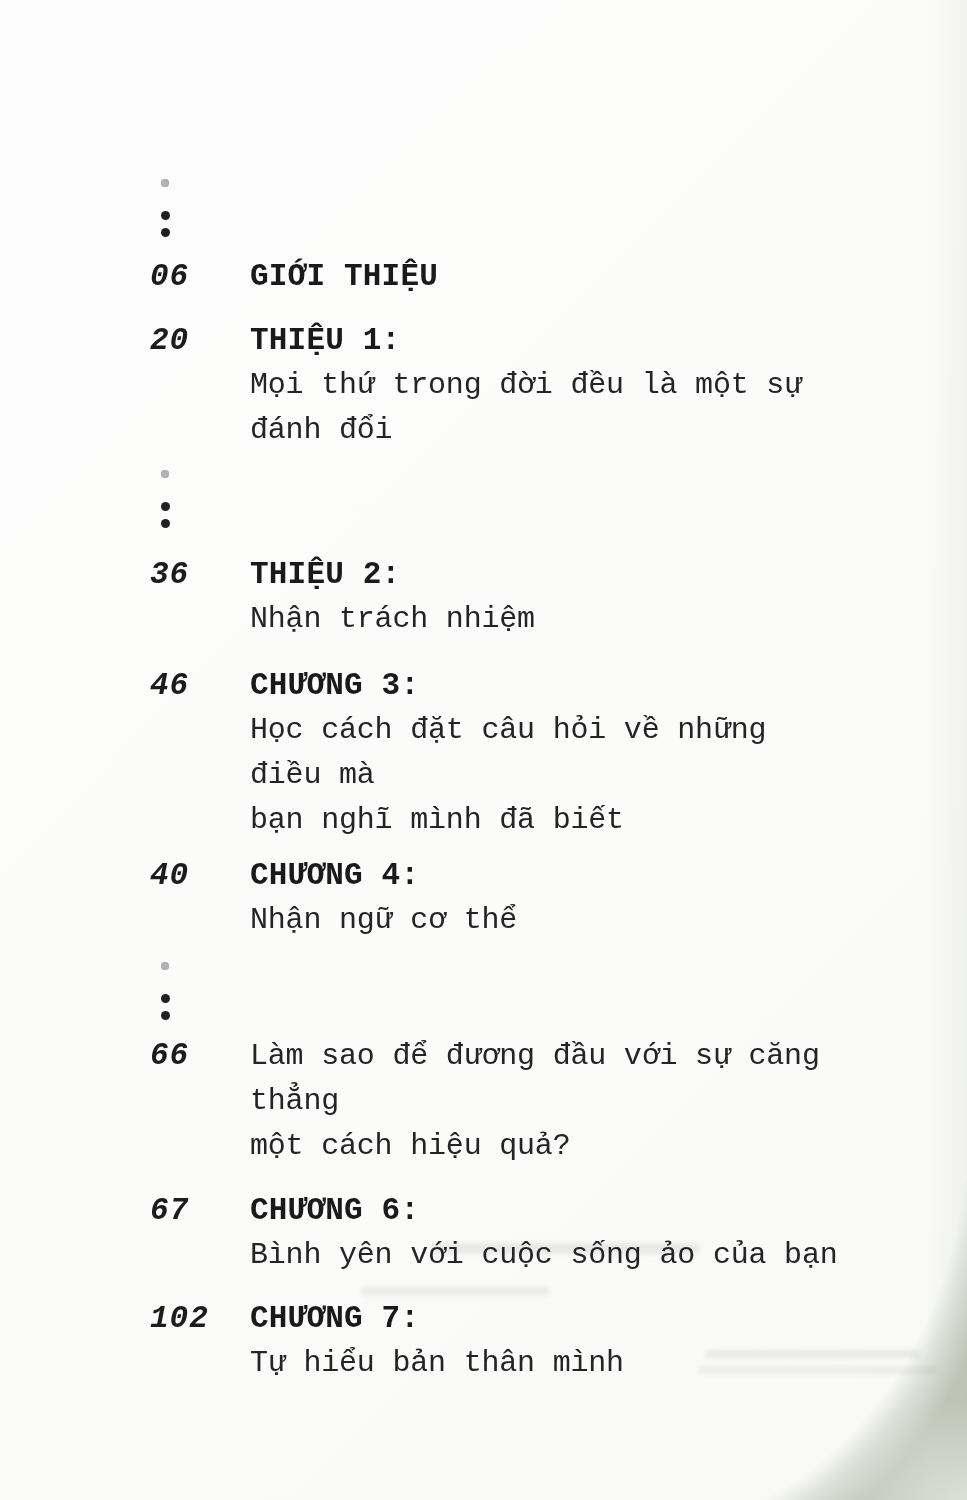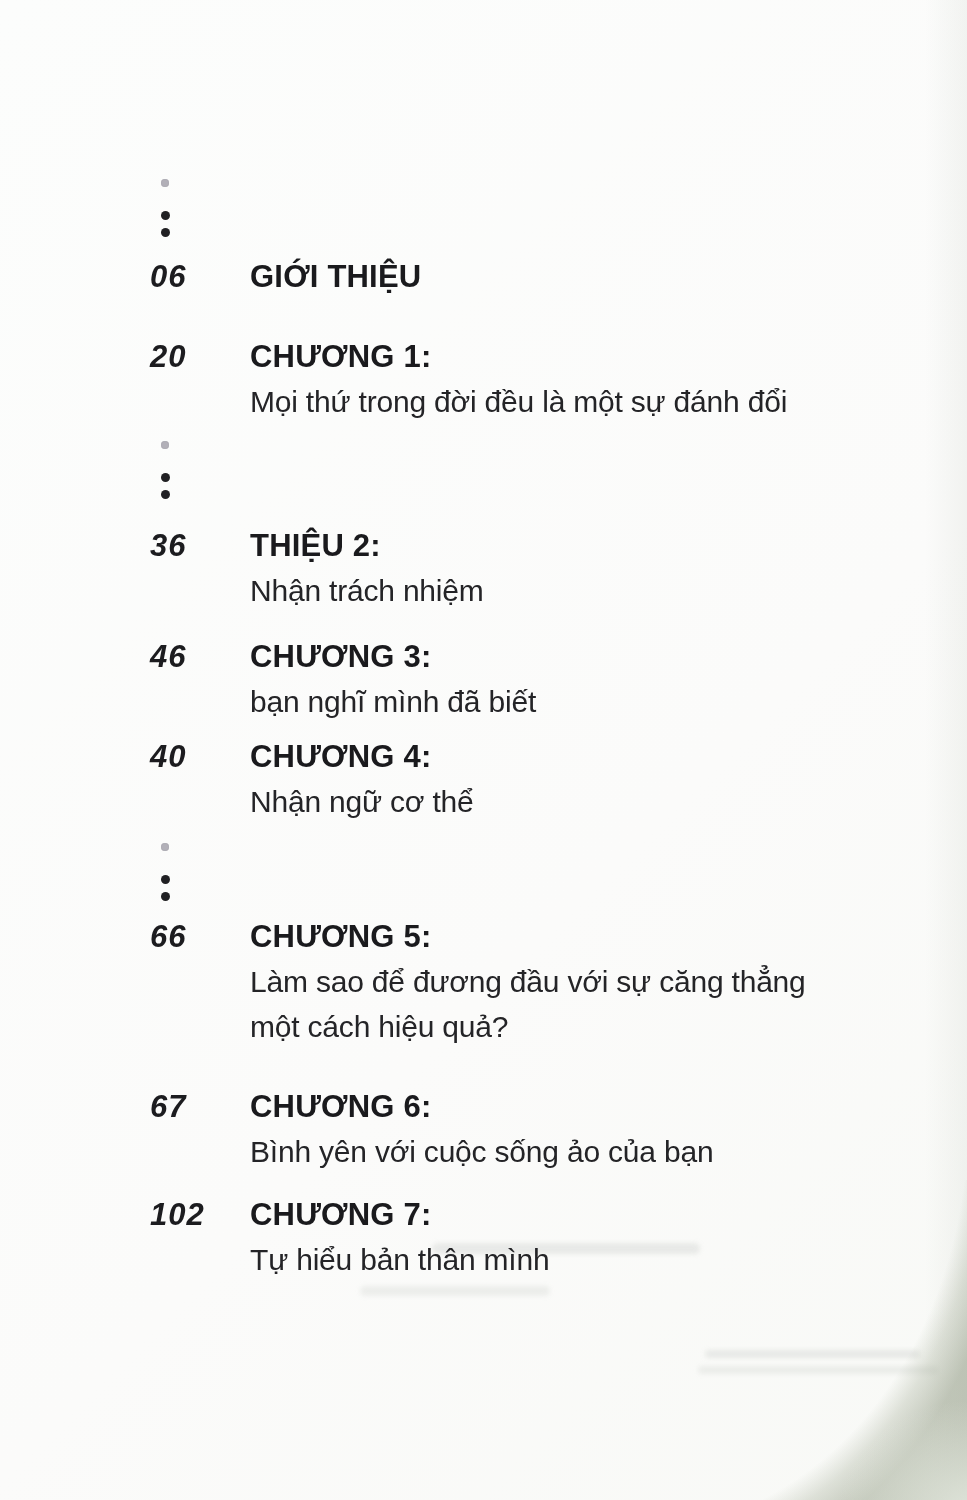--- a/index.html
+++ b/index.html
@@ -7,20 +7,21 @@
     width:967px;height:1500px;
     font-family:"Liberation Sans",sans-serif;
     background:#e9e9e9;
   }
   .page{
     position:relative;
     width:967px;height:1500px;
     background:linear-gradient(135deg,#fcfdfc 0%,#fbfbfa 60%,#f8f9f6 100%);
     overflow:hidden;
     color:#212124;
+    font-family:Liberation Mono, monospace;
   }
   
   .edge-shade{
     position:absolute;top:0;right:0;width:42px;height:100%;
     background:linear-gradient(to right,rgba(180,188,176,0) 0%,rgba(180,188,176,0.14) 100%);
     pointer-events:none;
   }
   
   .curl{
     position:absolute;right:0;bottom:0;width:260px;height:320px;
@@ -42,21 +43,21 @@
     pointer-events:none;
   }
   .smudge.s1{left:432px;top:1243px;width:268px;height:11px;}
   .smudge.s2{left:360px;top:1286px;width:190px;height:10px;background:rgba(140,148,140,0.12);}
   .smudge.s3{left:705px;top:1350px;width:215px;height:8px;}
   .smudge.s4{left:698px;top:1366px;width:240px;height:8px;background:rgba(140,148,140,0.12);}
 
   .toc{
     position:absolute;left:150px;top:179px;width:700px;
   }
-  .toc > *{margin-top:36px;}
+  .toc > *{margin-top:20px;}
   .toc > *:nth-child(1){margin-top:0;}
   .toc > *:nth-child(2){margin-top:18px;}
   .toc > *:nth-child(4){margin-top:17px;}
   .toc > *:nth-child(5){margin-top:25px;}
   .toc > *:nth-child(6){margin-top:22px;}
   .toc > *:nth-child(7){margin-top:11px;}
   .toc > *:nth-child(8){margin-top:19px;}
   .toc > *:nth-child(9){margin-top:14px;}
   .toc > *:nth-child(11){margin-top:19px;}
 
@@ -102,21 +103,21 @@
   <div class="entry">
     <div class="num">06</div>
     <div class="body">
       <div class="heading">GIỚI THIỆU</div>
     </div>
   </div>
 
   <div class="entry">
     <div class="num">20</div>
     <div class="body">
-      <div class="heading">CHƯƠNG 1:</div>
+      <div class="heading">THIỆU 1:</div>
     <div class="sub">Mọi thứ trong đời đều là một sự đánh đổi</div>
         </div>
   </div>
 
   <div class="ellipsis">
     <span class="dot light d1"></span>
     <span class="dot dark d2"></span>
     <span class="dot dark"></span>
   </div>
 
@@ -125,20 +126,21 @@
     <div class="body">
       <div class="heading">THIỆU 2:</div>
     <div class="sub">Nhận trách nhiệm</div>
         </div>
   </div>
 
   <div class="entry">
     <div class="num">46</div>
     <div class="body">
       <div class="heading">CHƯƠNG 3:</div>
+    <div class="sub">Học cách đặt câu hỏi về những điều mà</div>
           <div class="sub">bạn nghĩ mình đã biết</div>
         </div>
   </div>
 
   <div class="entry">
     <div class="num">40</div>
     <div class="body">
       <div class="heading">CHƯƠNG 4:</div>
     <div class="sub">Nhận ngữ cơ thể</div>
         </div>
@@ -146,21 +148,20 @@
 
   <div class="ellipsis">
     <span class="dot light d1"></span>
     <span class="dot dark d2"></span>
     <span class="dot dark"></span>
   </div>
 
   <div class="entry">
     <div class="num">66</div>
     <div class="body">
-      <div class="heading">CHƯƠNG 5:</div>
     <div class="sub">Làm sao để đương đầu với sự căng thẳng</div>
           <div class="sub">một cách hiệu quả?</div>
         </div>
   </div>
 
   <div class="entry">
     <div class="num">67</div>
     <div class="body">
       <div class="heading">CHƯƠNG 6:</div>
     <div class="sub">Bình yên với cuộc sống ảo của bạn</div>

